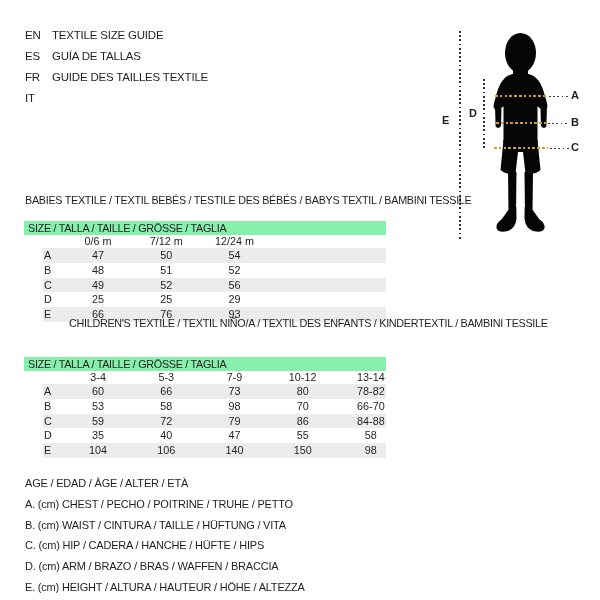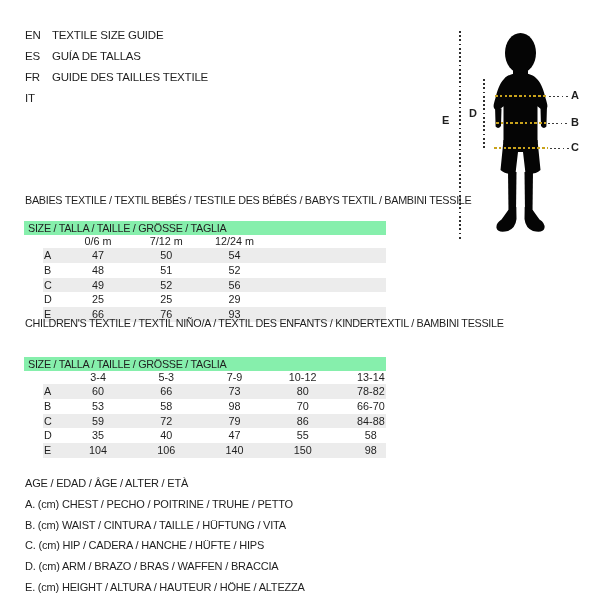--- a/index.html
+++ b/index.html
@@ -8,21 +8,21 @@
             font-family:"Liberation Sans", sans-serif; color:#1f1f1f; overflow:hidden;padding-left:24px; }
 
   
   .languages { position:absolute; left:25px; top:25px; }
   .lang-row { display:flex; height:21px; line-height:21px; font-size:11.5px; letter-spacing:-0.2px; }
   .lang-code { width:27px; }
 
   
   .section-title { position:absolute; left:25px; font-size:10.8px; letter-spacing:-0.3px; white-space:nowrap; }
   .babies-title { top:194px; }
-  .children-title { top:317px; }
+  .children-title { top:317px;margin-left:44px; }
 
   
   .table { position:absolute; left:24px; width:362px; font-size:10.8px; }
   .table.babies { top:221px; }
   .table.children { top:357px; }
   .size-bar { height:14px; line-height:14px; background:#86efac; padding-left:4px;
               letter-spacing:-0.3px; box-sizing:border-box; color:#1f1f1f; }
   .trow { display:grid; grid-template-columns:21px repeat(5,68.2px); height:14.8px; line-height:14.8px;margin-left:19px; }
   .trow.thead { height:13px; line-height:13px; }
   .trow .cell { text-align:center; }

